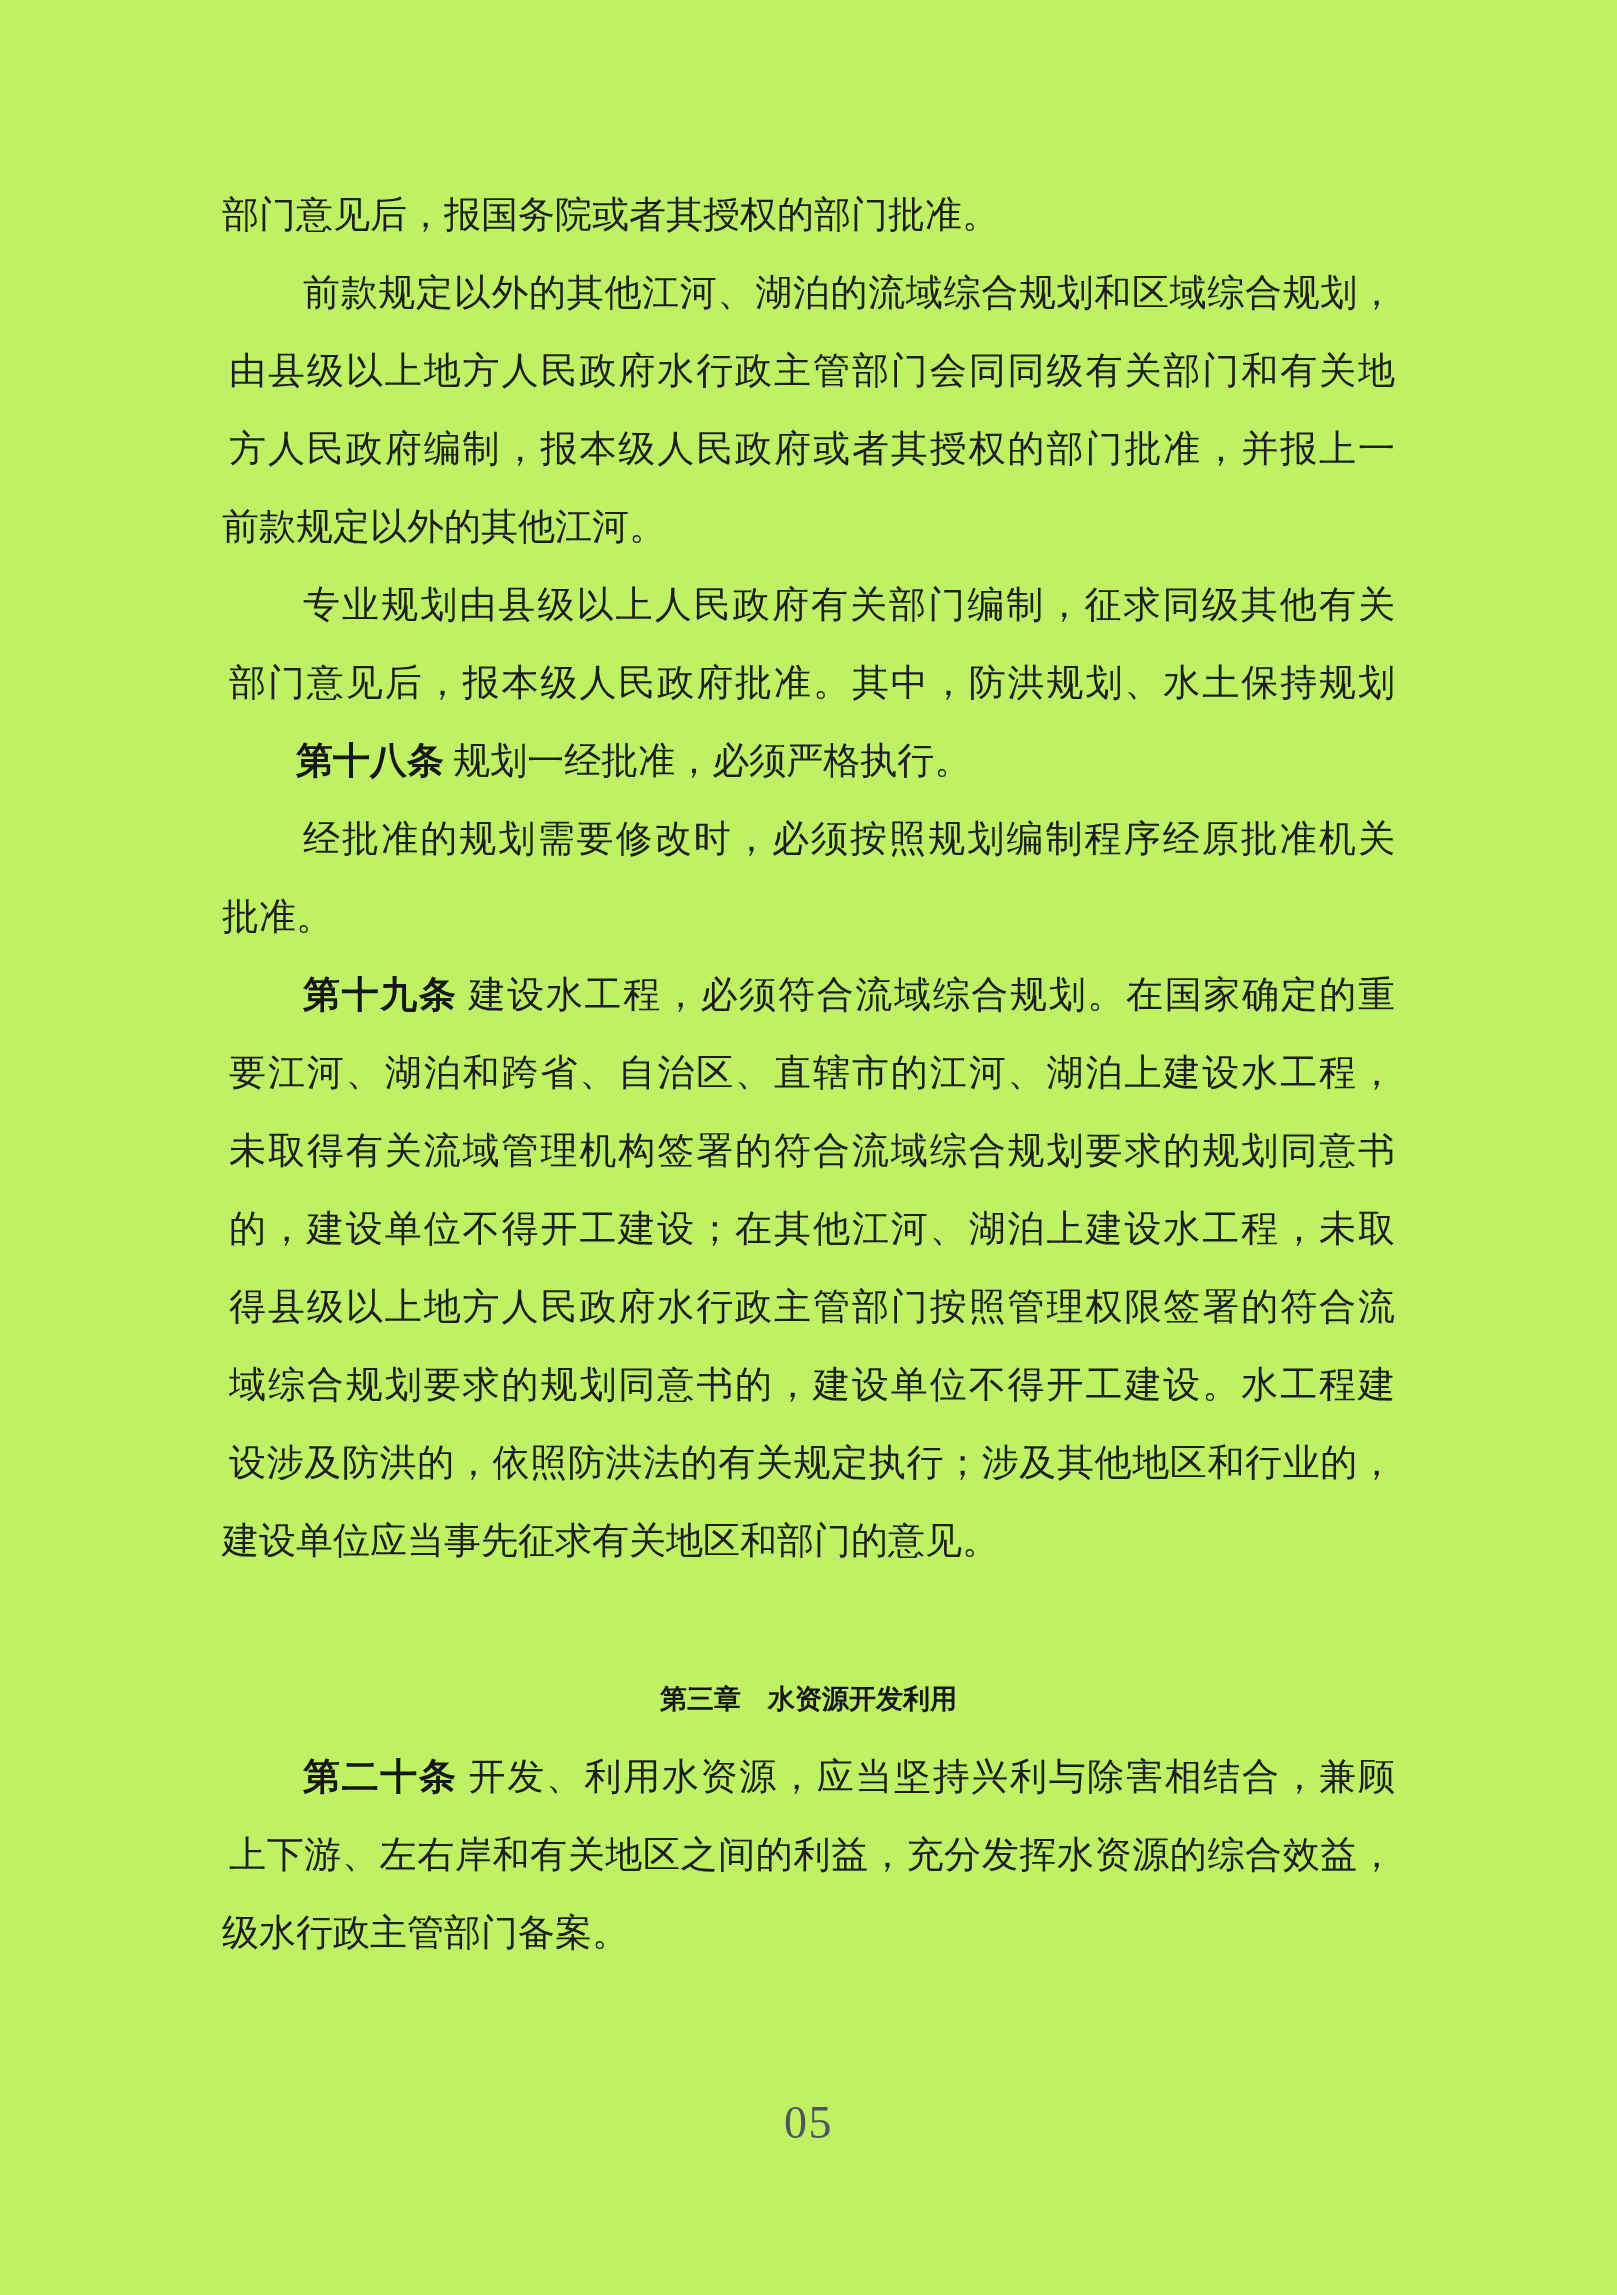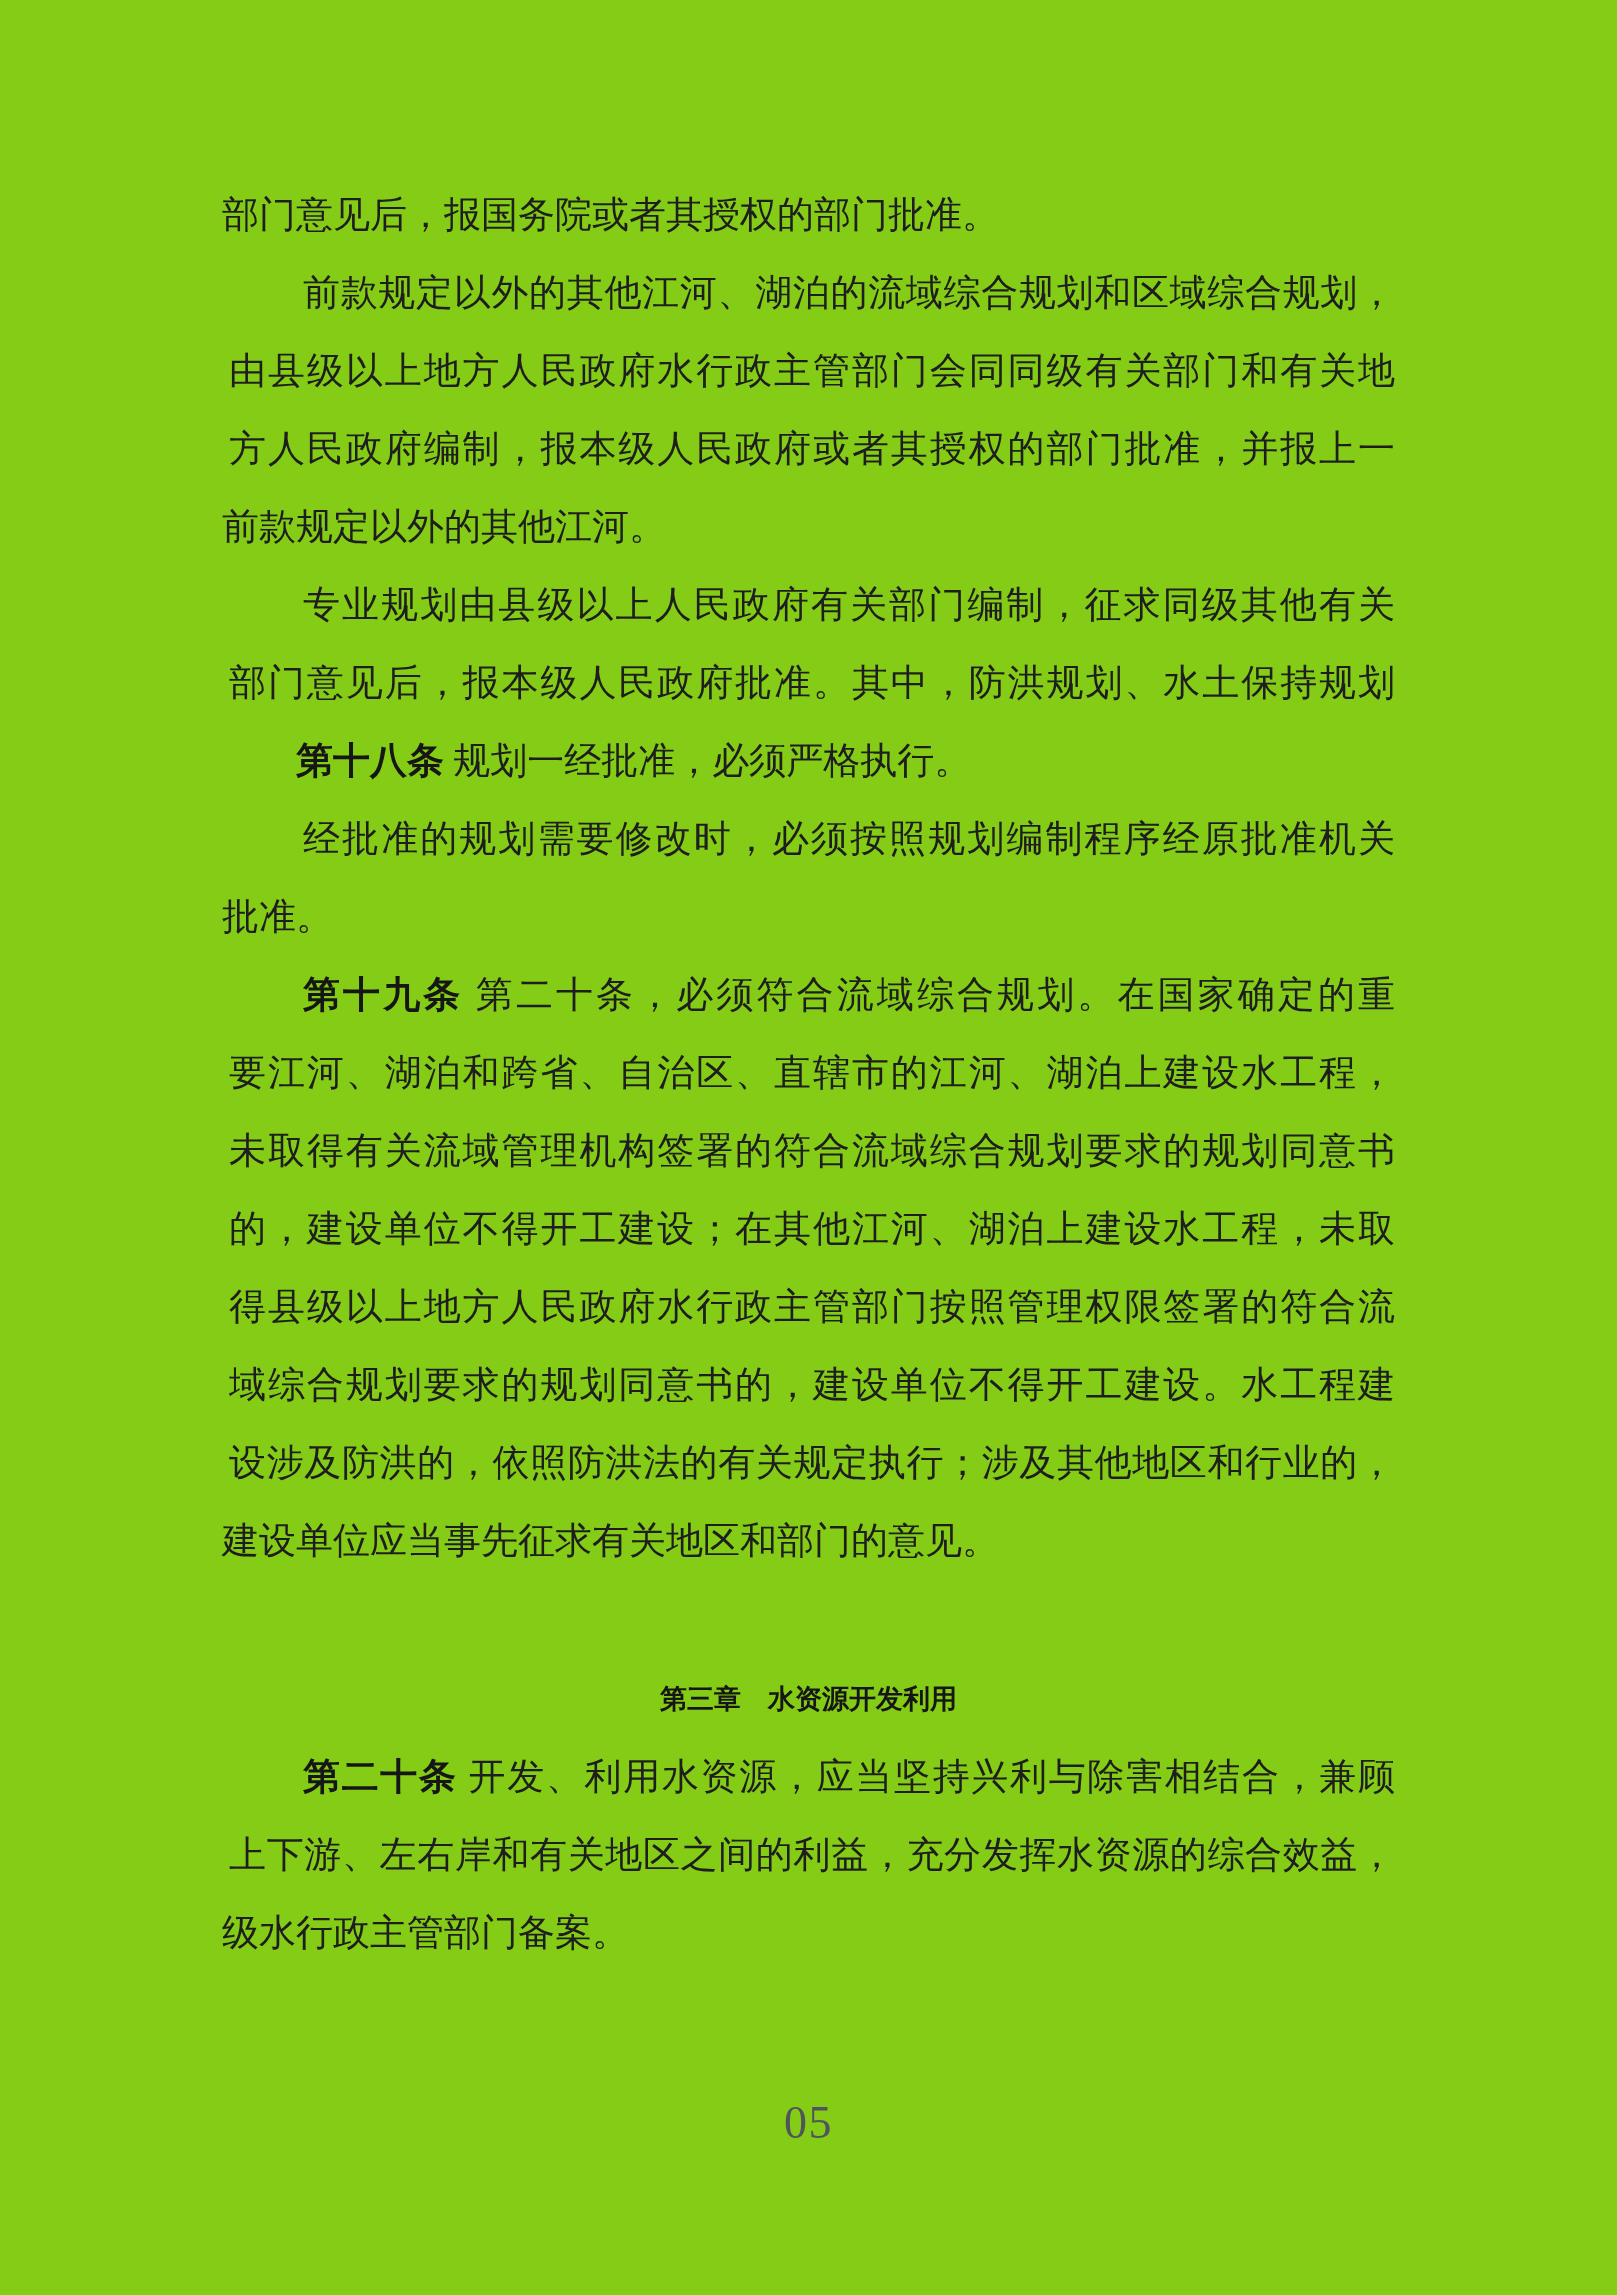--- a/index.html
+++ b/index.html
@@ -4,21 +4,21 @@
 <style>
   * { margin: 0; padding: 0; box-sizing: border-box; }
   html, body {
     background: #ffffff;
     font-family: "Liberation Serif", "DejaVu Serif", serif;
   }
   .page {
     position: relative;
     width: 1617px;
     height: 2295px;
-    background: #84cc16;
+    background: #bef264;
     overflow: hidden;
   }
   .doc-body {
     position: absolute;
     left: 222px;
     top: 176px;
     width: 1173px;
   }
   .line {
     height: 78px;
@@ -78,21 +78,21 @@
       <div class="line end"><span class="seg">部门意见后，报国务院或者其授权的部门批准。</span></div>
       <div class="line full indent"><span class="seg">前款规定以外的其他江河、湖泊的流域综合规划和区域综合规划，</span></div>
       <div class="line full"><span class="seg">由县级以上地方人民政府水行政主管部门会同同级有关部门和有关地</span></div>
       <div class="line full"><span class="seg">方人民政府编制，报本级人民政府或者其授权的部门批准，并报上一</span></div>
       <div class="line end"><span class="seg">前款规定以外的其他江河。</span></div>
       <div class="line full indent"><span class="seg">专业规划由县级以上人民政府有关部门编制，征求同级其他有关</span></div>
       <div class="line full"><span class="seg">部门意见后，报本级人民政府批准。其中，防洪规划、水土保持规划</span></div>
       <div class="line end indent"><span class="seg seg-bold">第十八条</span><span class="seg"> 规划一经批准，必须严格执行。</span></div>
       <div class="line full indent"><span class="seg">经批准的规划需要修改时，必须按照规划编制程序经原批准机关</span></div>
       <div class="line end"><span class="seg">批准。</span></div>
-      <div class="line full indent"><span class="seg seg-bold">第十九条</span><span class="seg"> 第二十条，必须符合流域综合规划。在国家确定的重</span></div>
+      <div class="line full indent"><span class="seg seg-bold">第十九条</span><span class="seg"> 建设水工程，必须符合流域综合规划。在国家确定的重</span></div>
       <div class="line full"><span class="seg">要江河、湖泊和跨省、自治区、直辖市的江河、湖泊上建设水工程，</span></div>
       <div class="line full"><span class="seg">未取得有关流域管理机构签署的符合流域综合规划要求的规划同意书</span></div>
       <div class="line full"><span class="seg">的，建设单位不得开工建设；在其他江河、湖泊上建设水工程，未取</span></div>
       <div class="line full"><span class="seg">得县级以上地方人民政府水行政主管部门按照管理权限签署的符合流</span></div>
       <div class="line full"><span class="seg">域综合规划要求的规划同意书的，建设单位不得开工建设。水工程建</span></div>
       <div class="line full"><span class="seg">设涉及防洪的，依照防洪法的有关规定执行；涉及其他地区和行业的，</span></div>
       <div class="line end"><span class="seg">建设单位应当事先征求有关地区和部门的意见。</span></div>
       <div class="spacer" style="height: 80px;"></div>
       <div class="line heading">第三章　水资源开发利用</div>
       <div class="line full indent"><span class="seg seg-bold">第二十条</span><span class="seg"> 开发、利用水资源，应当坚持兴利与除害相结合，兼顾</span></div>

